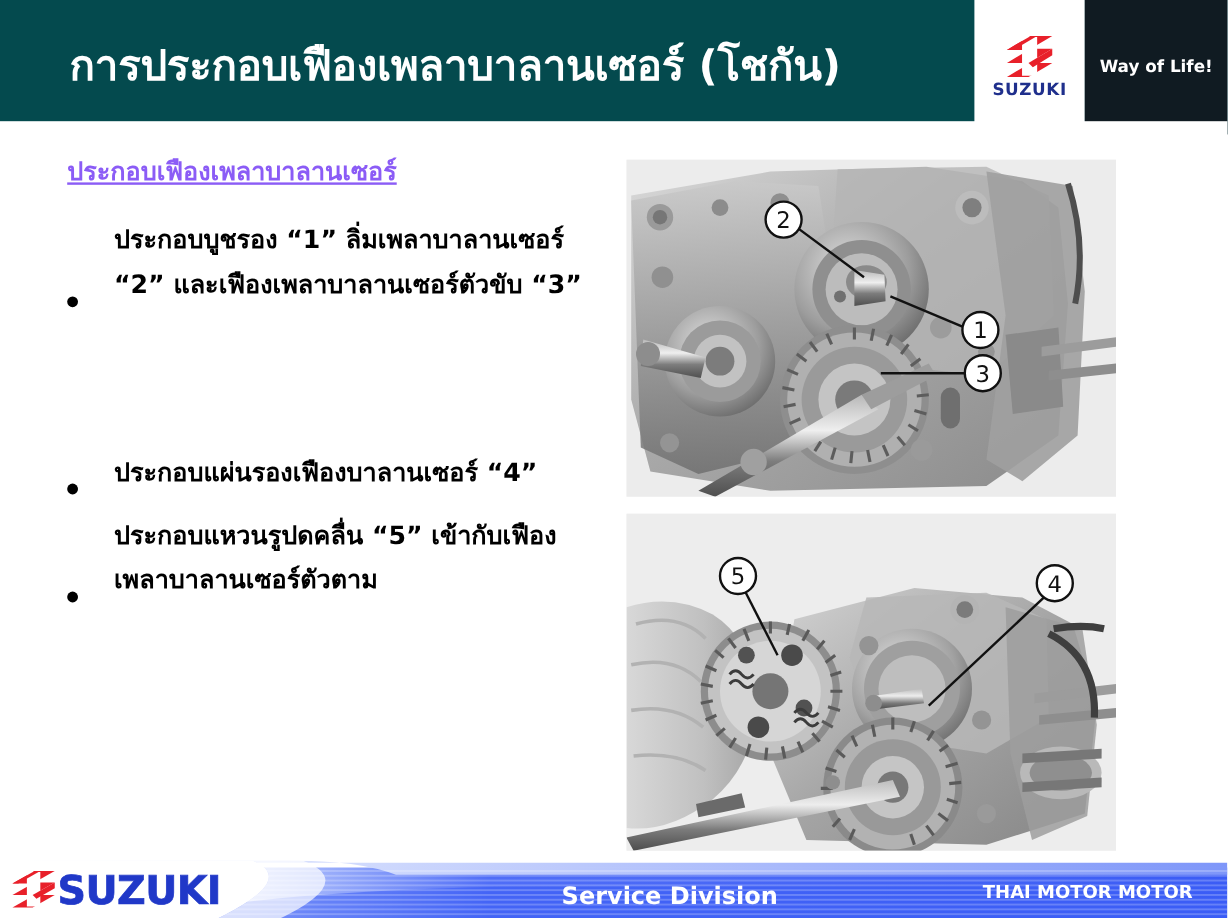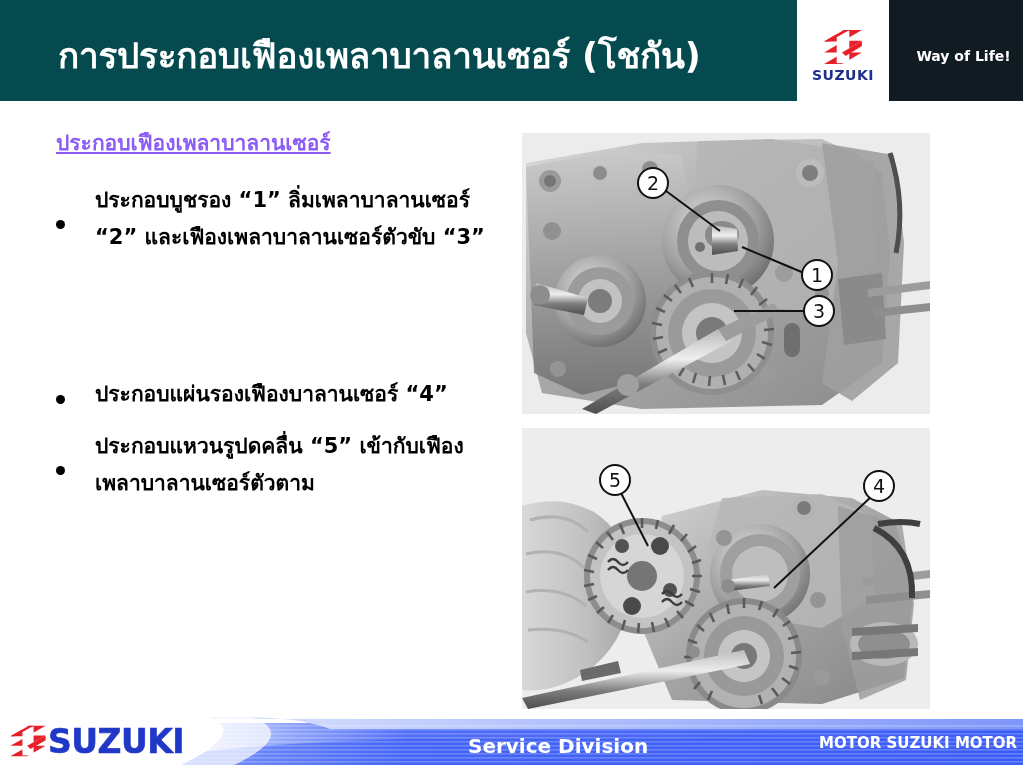--- a/index.html
+++ b/index.html
@@ -63,21 +63,20 @@
     letter-spacing: 0.5px;
     font-family: "DejaVu Sans", "Liberation Sans", sans-serif;
   }
   .tagline-box {
     width: 119px;
     background: #101b22;
     display: flex;
     align-items: center;
     justify-content: center;
     flex: 0 0 auto;
-    padding-left: 15px;
   }
   .tagline-text {
     color: #ffffff;
     font-size: 14px;
     font-weight: bold;
     font-family: "DejaVu Sans", "Liberation Sans", sans-serif;
     white-space: nowrap;
   }
 
   
@@ -99,21 +98,21 @@
   .section-heading {
     font-size: 21px;
     font-weight: bold;
     color: #8b5cf6;
     text-decoration: underline;
     line-height: 1.2;
     margin-bottom: 26px;
   }
   .bullet-row {
     display: flex;
-    align-items: center;
+    align-items: flex-end;
     margin-bottom: 8px;
   }
   .bullet-dot {
     flex: 0 0 auto;
     width: 9px;
     height: 9px;
     border-radius: 50%;
     background: #000000;
     margin-top: 11px;
     margin-right: 30px;
@@ -573,14 +572,14 @@
       <polygon points="6,52 52,26 94,26 48,52" fill="#e8202a"></polygon>
       <polygon points="6,78 52,52 94,52 48,78" fill="#e8202a"></polygon>
       <polygon points="36,4 64,4 64,76 36,76" fill="#ffffff"></polygon>
       <polygon points="6,28 52,2 64,2 18,28" fill="#e8202a"></polygon>
       <polygon points="48,52 94,26 94,38 56,60" fill="#e8202a"></polygon>
     </svg>
     <span class="footer-wordmark">SUZUKI</span>
   </div>
 
   <div class="footer-center-text">Service Division</div>
-  <div class="footer-right-text">MOTOR SUZUKI MOTOR</div>
+  <div class="footer-right-text">THAI MOTOR MOTOR</div>
 </div>
 
 </body></html>

